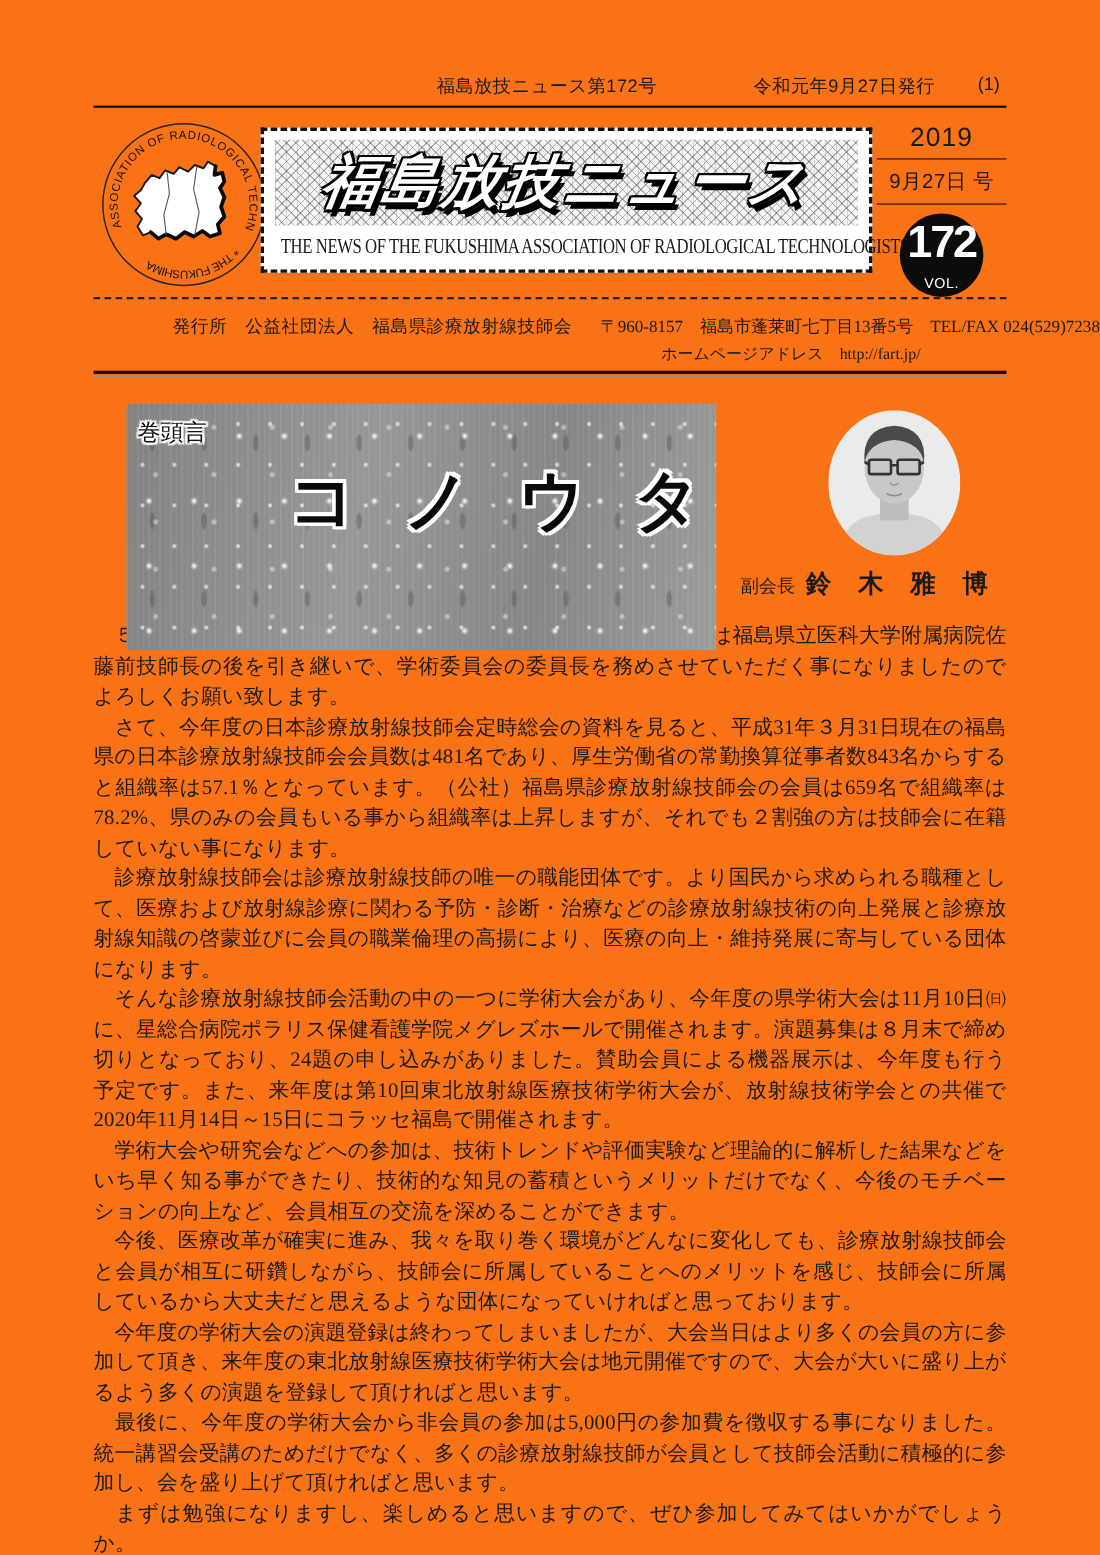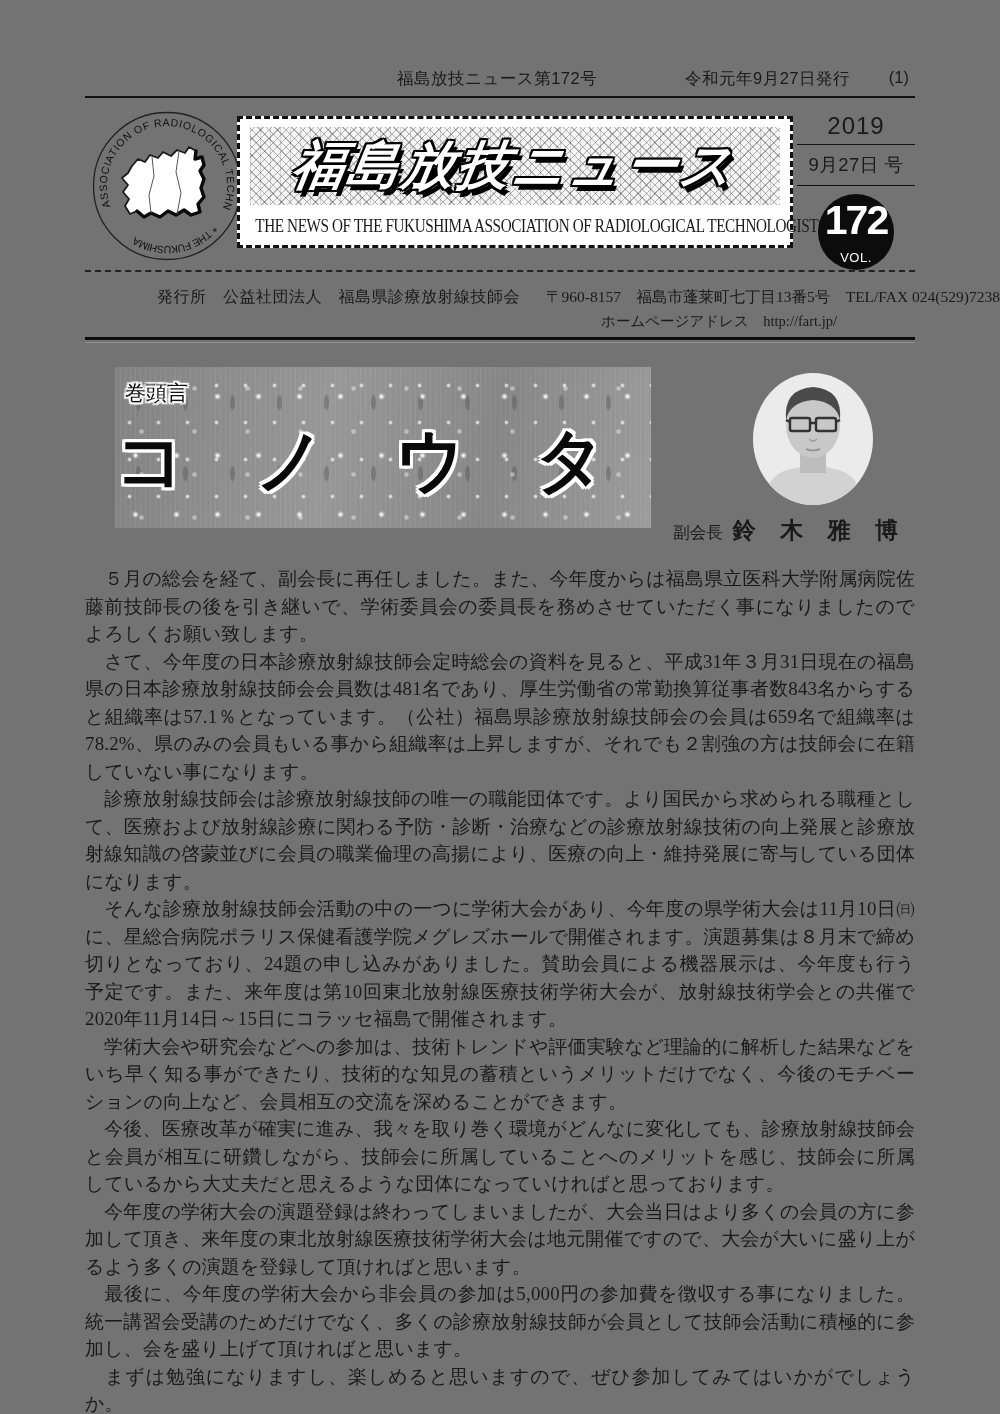--- a/index.html
+++ b/index.html
@@ -1,18 +1,18 @@
 <!DOCTYPE html>
 <html><head>
 <meta charset="utf-8">
 <style>
   * { margin:0; padding:0; box-sizing:border-box; }
   html,body { background:#ffffff; }
   body { font-family:"Liberation Serif","DejaVu Serif",serif; color:#1a1a1a; }
-  .page { position:relative; width:1000px; height:1414px; margin:0 auto; background:#737373; overflow:hidden; }
+  .page { position:relative; width:1000px; height:1414px; margin:0 auto; background:#f97316; overflow:hidden; }
   .inner { position:relative; width:830px; margin:0 auto; }
 
   
   .runhead { position:relative; height:28px; margin-top:68px;
              font-family:"Liberation Sans","DejaVu Sans",sans-serif; font-size:16.5px; }
   .runhead .rh-title { position:absolute; left:312px; top:0; letter-spacing:.5px; }
   .runhead .rh-date  { position:absolute; left:600px; top:0; letter-spacing:.5px; }
   .runhead .rh-page  { position:absolute; right:6px;  top:0; }
   .rule-top { border-top:2.5px solid #111; }
 
@@ -50,35 +50,35 @@
   
   .publisher { font-size:16px; margin-top:8px; }
   .pub-row1 { padding-left:72px; white-space:nowrap;margin-top:15px; }
   .pub-org { letter-spacing:.5px; }
   .pub-addr { margin-left:26px; font-size:15.5px; }
   .pub-row2 { text-align:right; padding-right:78px; font-size:14.5px; margin-top:4px; }
   .rule-thick { height:6px; margin-top:6px; border-top:3.5px solid #0e0e0e; border-bottom:1.5px solid #8f8f8f; }
 
   
   .feature { position:relative; height:208px; }
-  .banner { position:absolute; left:30px; top:24px; width:536px; height:161px;
+  .banner { position:absolute; left:30px; top:24px; width:536px; height:224px;
       background-image:
         radial-gradient(circle, rgba(255,255,255,.85) 1px, rgba(255,255,255,.25) 2.5px, transparent 4px),
         radial-gradient(circle, rgba(250,250,250,.7) 1px, transparent 2.5px),
         radial-gradient(circle, rgba(235,235,235,.5) 1.5px, transparent 3px),
         radial-gradient(ellipse 2px 6px, rgba(70,70,70,.35) 0 2px, transparent 3px),
         repeating-linear-gradient(90deg, rgba(255,255,255,.07) 0 1px, transparent 1px 5px),
         linear-gradient(100deg,#828282,#979797 40%,#868686 70%,#9c9c9c);
       background-size:41px 59px, 29px 37px, 53px 43px, 47px 71px, 100% 100%, 100% 100%; }
   .kantogen { position:absolute; left:10px; top:12px; font-family:"Liberation Sans","DejaVu Sans",sans-serif;
       font-size:21px; color:#111; font-weight:500;
       text-shadow:-2px -2px 1px #fff,2px -2px 1px #fff,-2px 2px 1px #fff,2px 2px 1px #fff,
                   0 -2px 1px #fff,0 2px 1px #fff,-2px 0 1px #fff,2px 0 1px #fff; }
-  .headline { position:absolute; left:0; right:0; top:48px; text-align:left;
-      font-family:Liberation Mono, monospace; font-weight:bold; font-size:69px;
+  .headline { position:absolute; left:0; right:0; top:48px; text-align:right;
+      font-family:Liberation Serif, serif; font-weight:bold; font-size:60px;
       letter-spacing:14px; color:#0a0a0a; white-space:nowrap;
       text-shadow:-3px -3px 0 #fff,3px -3px 0 #fff,-3px 3px 0 #fff,3px 3px 0 #fff,
                   0 -3px 0 #fff,0 3px 0 #fff,-3px 0 0 #fff,3px 0 0 #fff; }
   .portrait { position:absolute; right:42px; top:30px; width:120px; height:132px; }
   .author { position:absolute; right:8px; top:172px; white-space:nowrap;
       font-family:"Liberation Sans","DejaVu Sans",sans-serif; }
   .author-title { font-size:16.5px; margin-right:10px; }
   .author-name { font-size:23px; font-weight:bold; letter-spacing:9px; }
 
   

